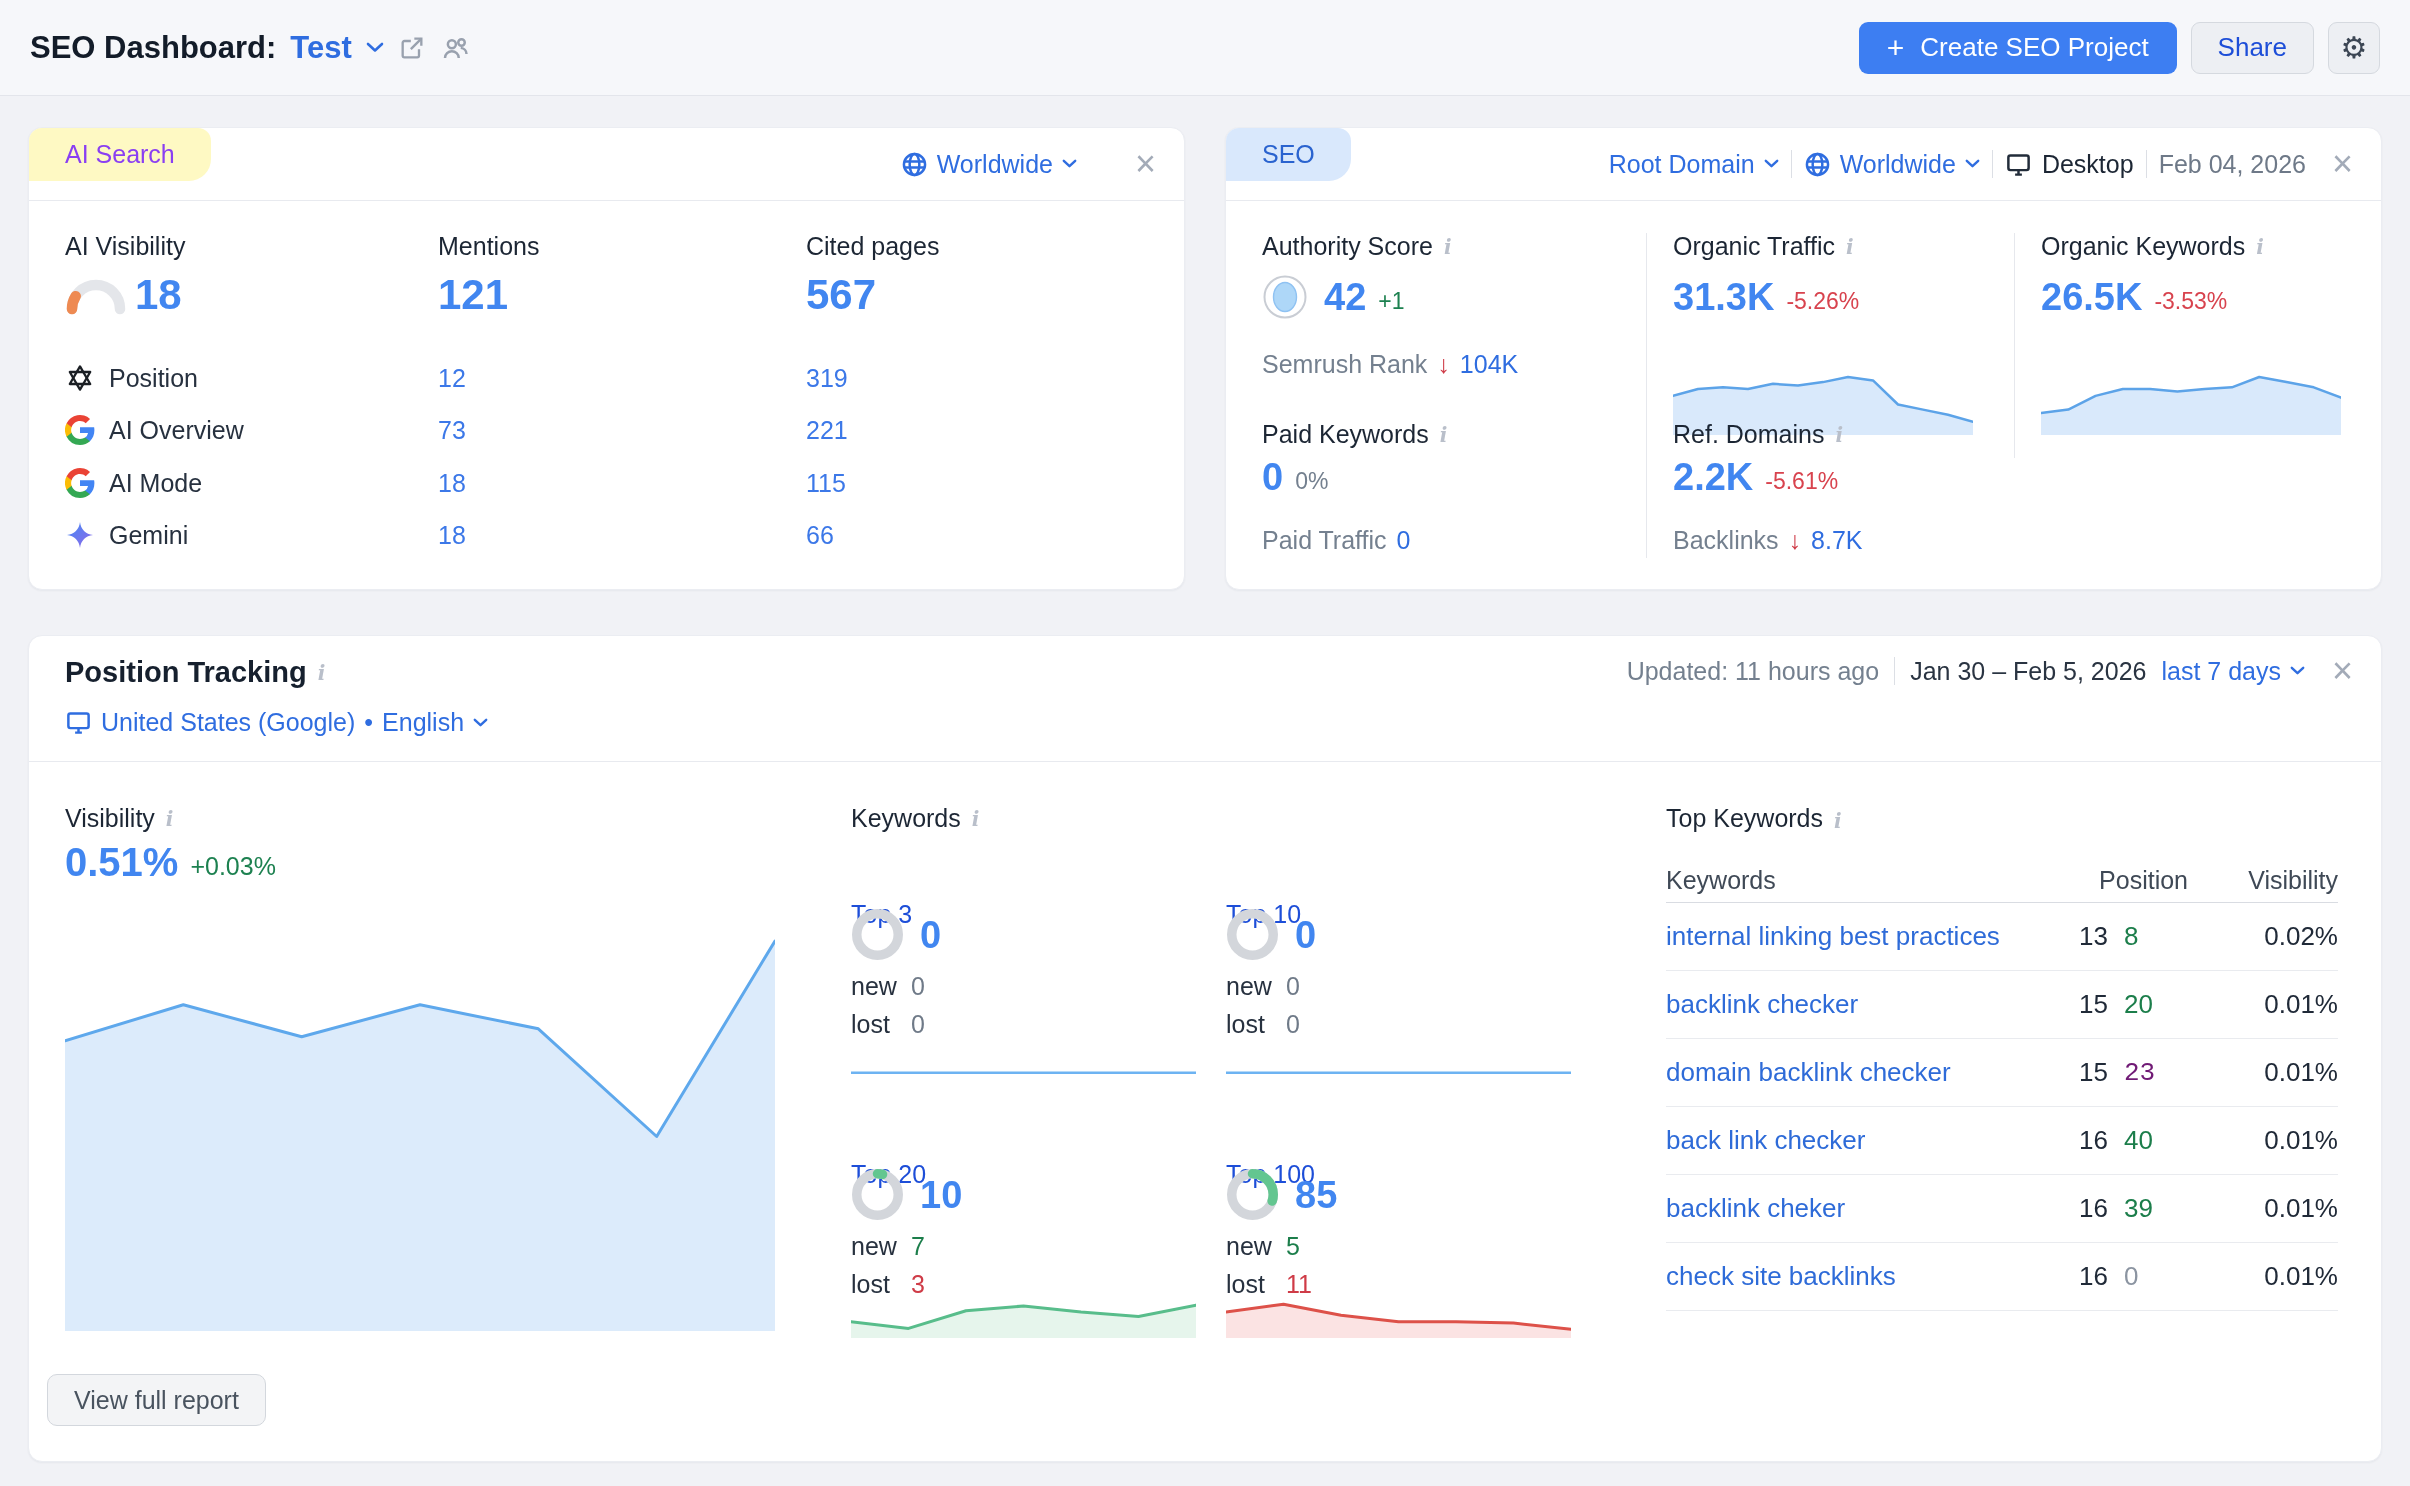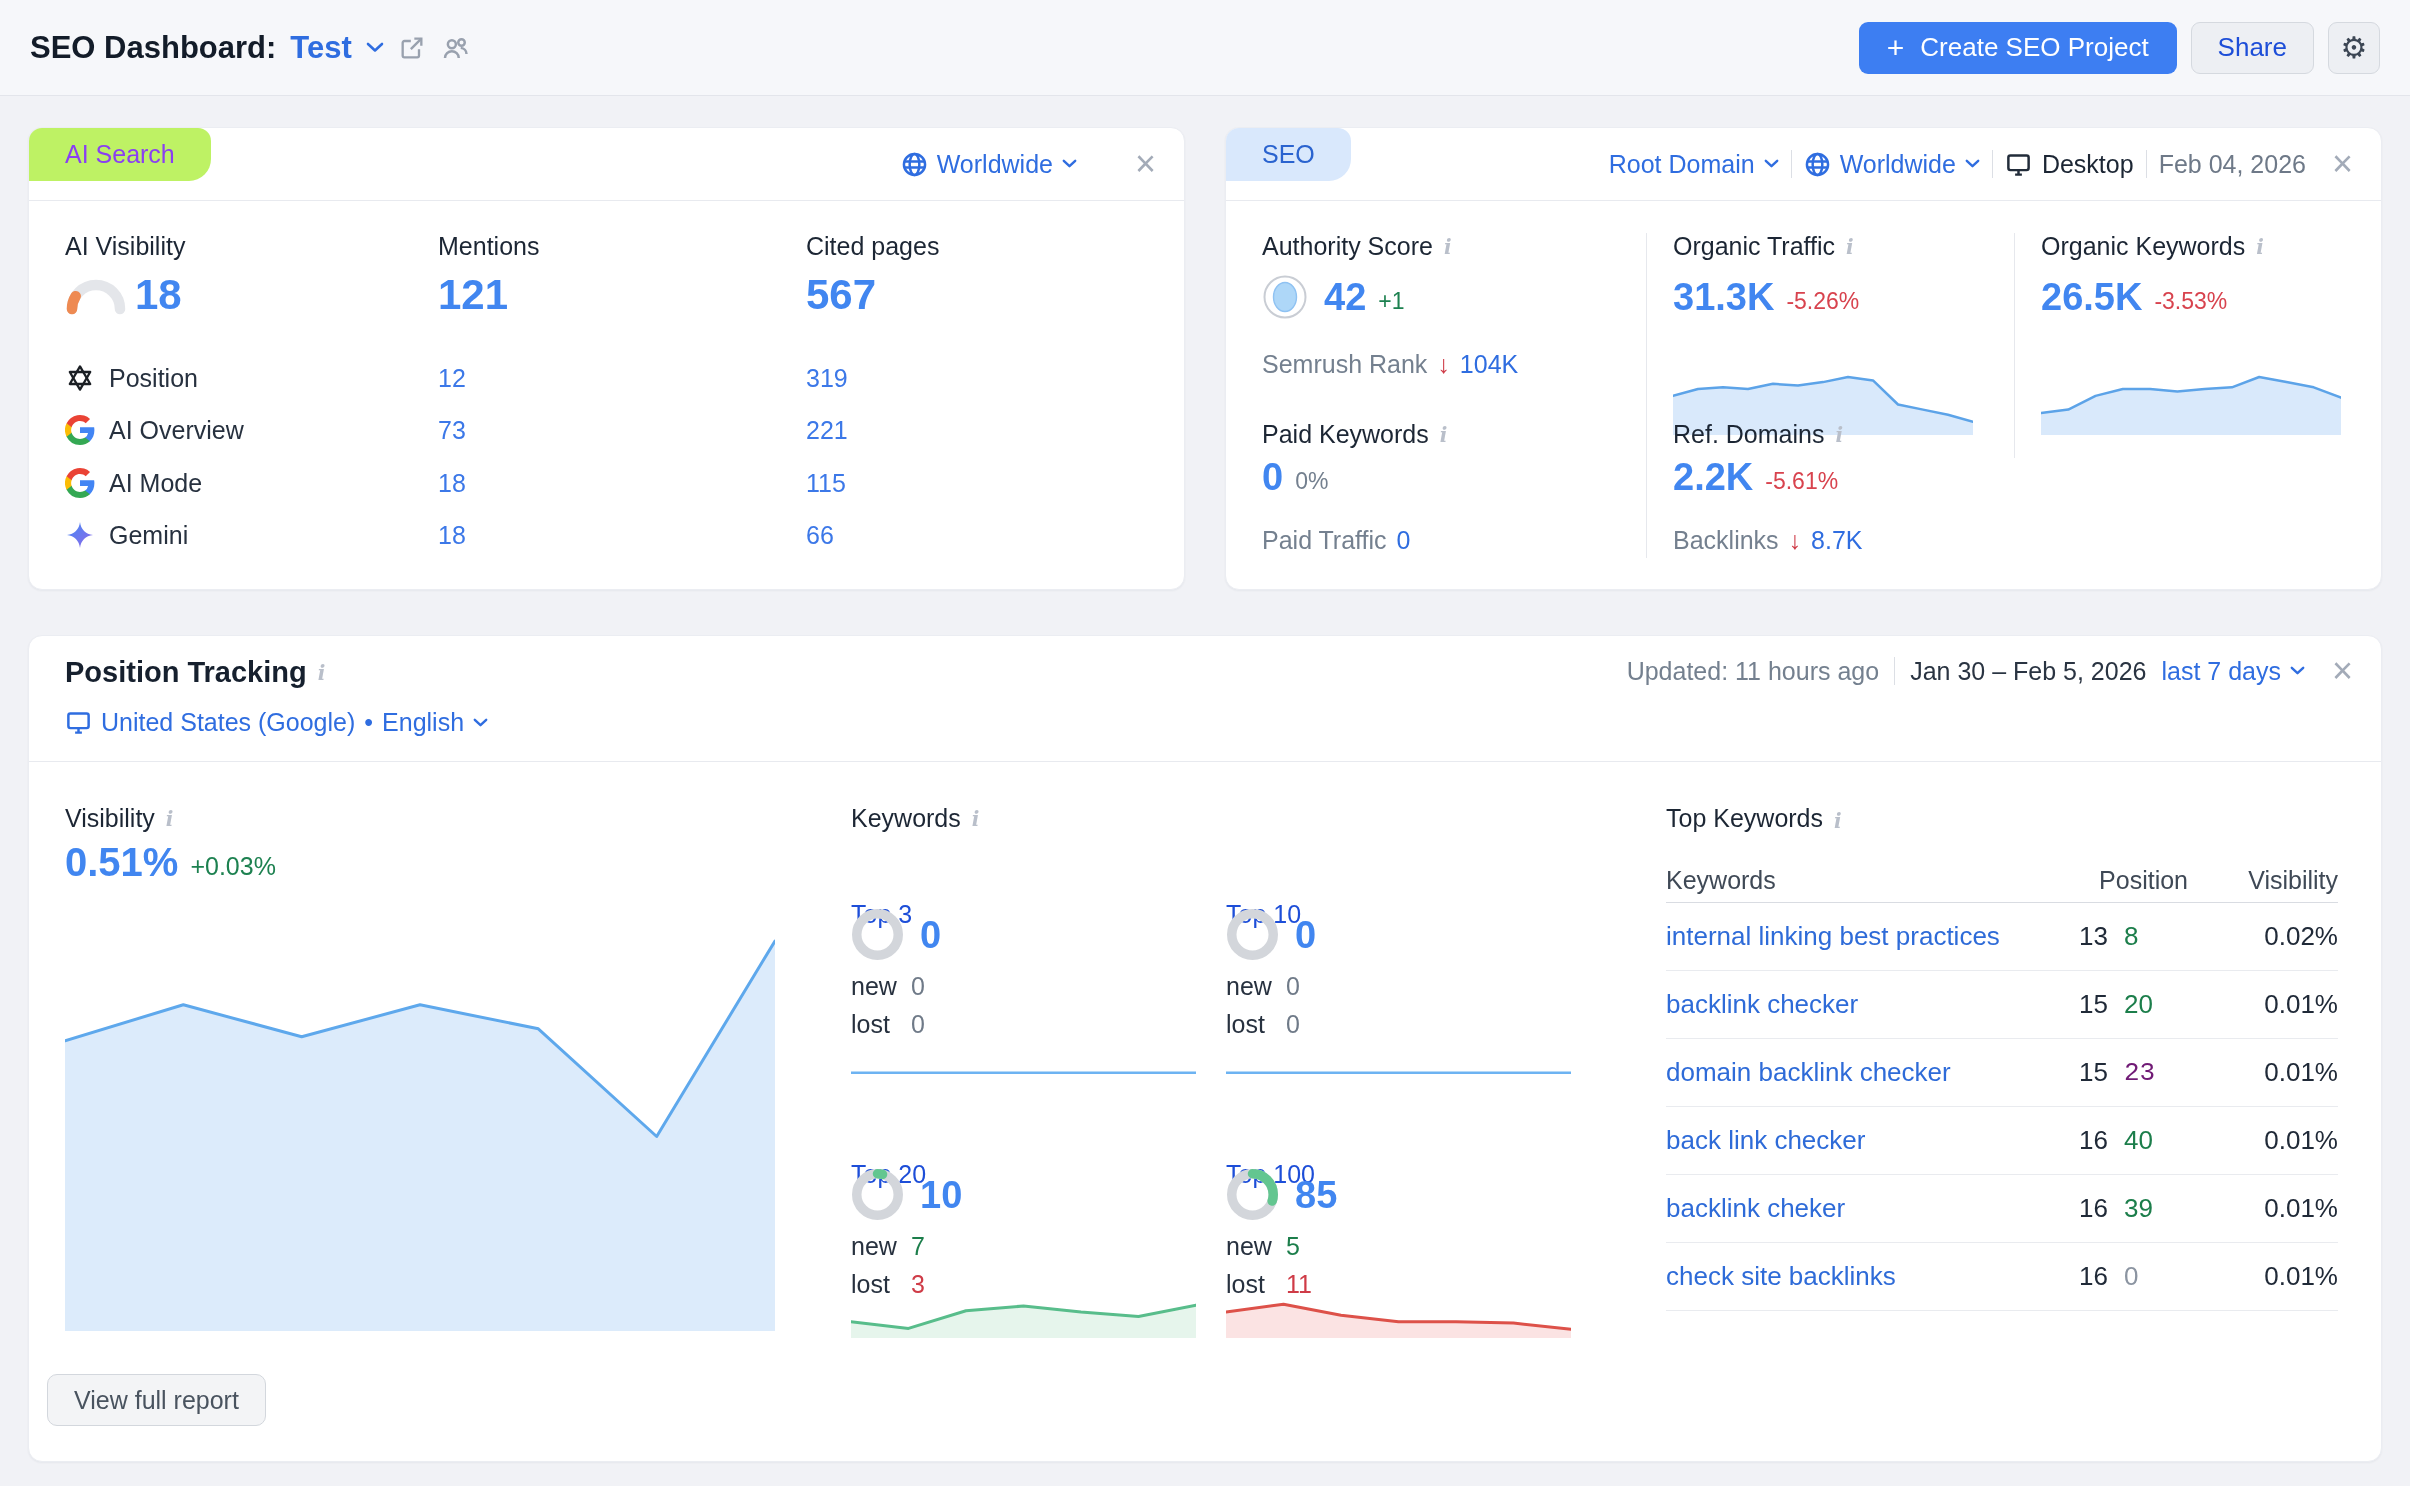--- a/index.html
+++ b/index.html
@@ -22,21 +22,21 @@
     font-size:26px;display:flex;align-items:center;gap:16px;padding:0 28px;cursor:pointer;font-family:inherit;}
   .btn-create .plus{font-size:30px;font-weight:400;line-height:1;}
   .btn-gray{height:52px;background:#edeff3;border:1px solid #d5d9df;border-radius:9px;
     color:#1d4ed8;font-size:26px;padding:0 26px;cursor:pointer;font-family:inherit;display:flex;align-items:center;}
   .btn-icon{width:52px;padding:0;justify-content:center;font-size:30px;color:#3c4654;}
   
   .card{position:absolute;background:#fff;border-radius:14px;border:1px solid #ebedf2;
     box-shadow:0 1px 2px rgba(20,30,50,.05);box-sizing:border-box;}
   .tab{position:absolute;top:0;left:0;height:53px;display:flex;align-items:center;
     padding:0 36px;font-size:25px;font-weight:500;border-radius:13px 13px 22px 0;cursor:pointer;}
-  .tab-ai{background:#bef264;color:#8a3ff2;}
+  .tab-ai{background:#fef9c3;color:#8a3ff2;}
   .tab-seo{background:#d9e8fc;color:#2a63cf;}
   .card-head{position:absolute;top:0;right:0;height:72px;display:flex;align-items:center;
     gap:12px;padding-right:28px;}
   .hdiv{position:absolute;left:0;right:0;border-top:1px solid #e8eaef;}
   .vdiv{width:1px;height:28px;background:#dcdfe5;}
   .vline{position:absolute;width:1px;background:#e6e8ed;}
   .blue-lnk{color:#2f6de0;font-size:25px;cursor:pointer;display:inline-flex;align-items:center;gap:9px;text-decoration:none;}
   .close{font-size:36px;color:#a3abb8;line-height:1;cursor:pointer;font-weight:400;}
   .info{font-family:"DejaVu Serif",serif;font-style:italic;font-weight:700;font-size:20px;
     color:#b9bfca;margin-left:11px;cursor:pointer;}

